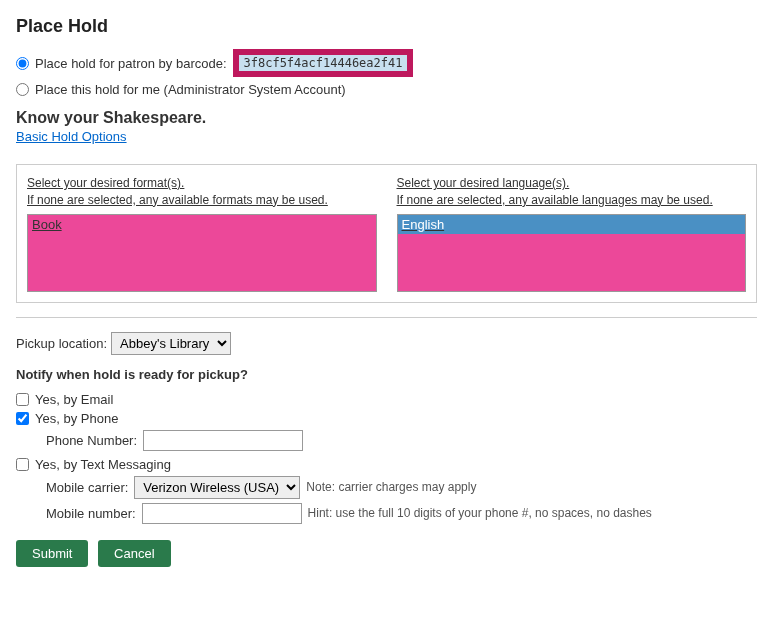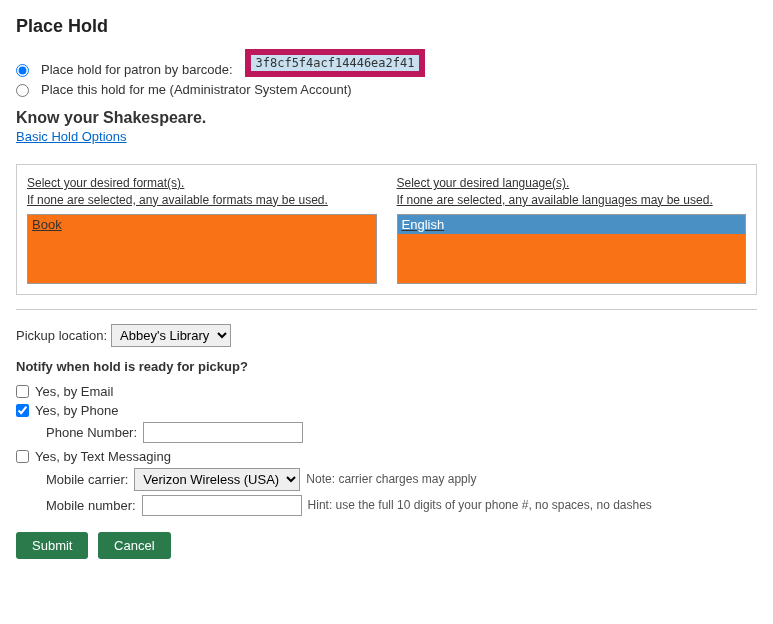--- a/index.html
+++ b/index.html
@@ -15,23 +15,23 @@
       font-size: 18px;
       font-weight: bold;
       margin-bottom: 12px;
       color: #222;
     }
     .radio-section {
       margin-bottom: 12px;
     }
     .radio-row {
       display: flex;
-      align-items: flex-end;
+      align-items: center;
       margin-bottom: 5px;
-      gap: 12px;
+      gap: 6px;
     }
     .barcode-badge {
       background: #c8e0f0;
       border: 6px solid #be185d;
       padding: 1px 5px;
       font-size: 12px;
       color: #333;
       font-family: monospace;
     }
     .section-title {
@@ -60,24 +60,24 @@
       flex: 1;
       text-decoration: underline;
     }
     .format-col p {
       font-size: 12px;
       margin-bottom: 5px;
       line-height: 1.4;
     }
     .listbox {
       width: 100%;
-      height: 70px;
+      height: 78px;
       border: 1px solid #999;
       overflow-y: scroll;
-      background: #f97316;
+      background: #ec4899;
       font-size: 13px;
     }
     .listbox-item {
       padding: 2px 4px;
       cursor: pointer;
     }
     .listbox-item.selected {
       background: #4a90c4;
       color: #fff;
     }

